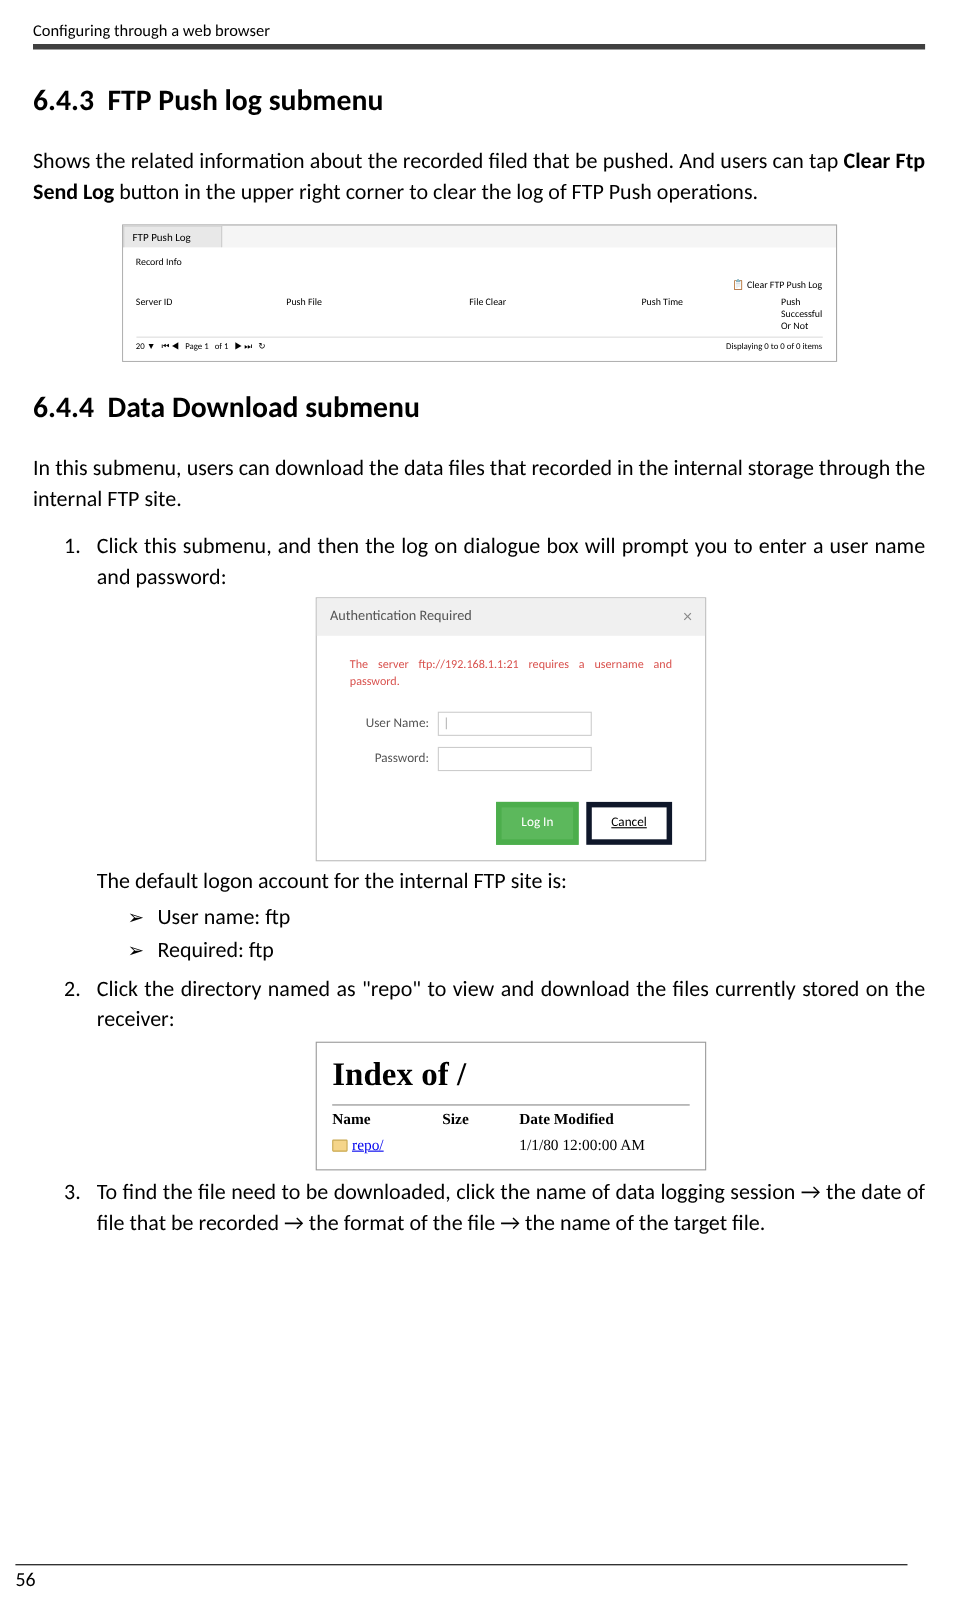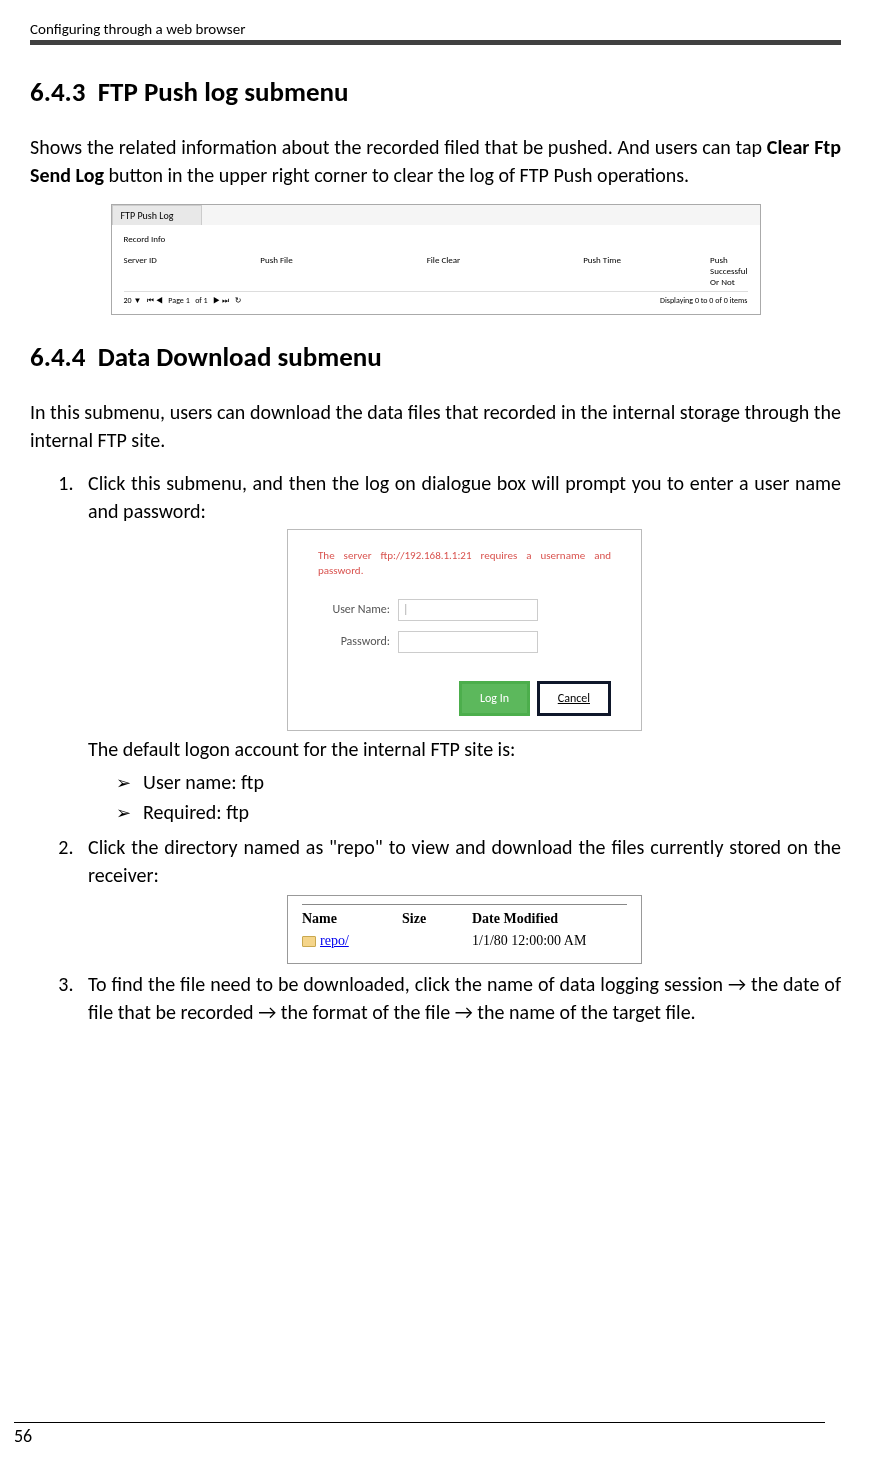--- a/index.html
+++ b/index.html
@@ -144,21 +144,21 @@
       align-items: center;
     }
     .ss2-buttons {
       text-align: right;
       margin-top: 28px;
     }
     .ss2-btn {
       display: inline-block;
       padding: 6px 18px;
       font-size: 12px;
-      border: 3px solid #0f172a;
+      border: 5px solid #0f172a;
       margin-left: 4px;
     }
     .ss2-btn-login {
       background: #5cb85c;
       color: #fff;
       border-color: #4cae4c;
     }
     .ss2-btn-cancel {
       background: #fff;
       color: #000000;
@@ -244,20 +244,21 @@
 </h2>
 
 <p class="body-text">
   <span>Shows the related information about the recorded filed that be pushed. And users can tap </span><span class="bold">Clear Ftp Send Log</span><span> button in the upper right corner to clear the log of FTP Push operations.</span>
 </p>
 
 <div class="screenshot1">
   <div class="ss1-tab">FTP Push Log</div>
   <div class="ss1-body">
     <div class="ss1-record">Record Info</div>
+    <div class="ss1-clear">📋 <span>Clear FTP Push Log</span></div>
     <div class="ss1-headers">
       <div class="ss1-col1">Server ID</div>
       <div class="ss1-col2">Push File</div>
       <div class="ss1-col3">File Clear</div>
       <div class="ss1-col4">Push Time</div>
       <div class="ss1-col5">Push Successful Or Not</div>
     </div>
     <div class="ss1-footer">
       <div class="ss1-pager">
         <span>20</span> ▼ &nbsp; ⏮ ◀ &nbsp; <span>Page</span> <span>1</span> &nbsp; <span>of 1</span> &nbsp; ▶ ⏭ &nbsp; ↻
@@ -270,20 +271,24 @@
 <h2>
   <span>6.4.4</span>&nbsp;&nbsp;<span>Data Download submenu</span>
 </h2>
 
 <p class="body-text">In this submenu, users can download the data files that recorded in the internal storage through the internal FTP site.</p>
 
 <ol>
   <li>
     <span>Click this submenu, and then the log on dialogue box will prompt you to enter a user name and password:</span>
     <div class="screenshot2">
+      <div class="ss2-title">
+        <span>Authentication Required</span>
+        <span class="ss2-close">×</span>
+      </div>
       <div class="ss2-body">
         <div class="ss2-msg">The server ftp://192.168.1.1:21 requires a username and password.</div>
         <div class="ss2-row">
           <div class="ss2-label">User Name:</div>
           <div class="ss2-input">|</div>
         </div>
         <div class="ss2-row">
           <div class="ss2-label">Password:</div>
           <div class="ss2-input"></div>
         </div>
@@ -295,20 +300,21 @@
     </div>
     <div>The default logon account for the internal FTP site is:</div>
     <div class="sub-list">
       <div class="sub-item">User name: ftp</div>
       <div class="sub-item">Required: ftp</div>
     </div>
   </li>
   <li>
     <span>Click the directory named as "repo" to view and download the files currently stored on the receiver:</span>
     <div class="screenshot3">
+      <div class="ss3-title">Index of /</div>
       <div class="ss3-headers">
         <div class="ss3-col1">Name</div>
         <div class="ss3-col2">Size</div>
         <div class="ss3-col3">Date Modified</div>
       </div>
       <div class="ss3-row">
         <div class="ss3-col1"><span class="ss3-folder"></span><span class="ss3-link">repo/</span></div>
         <div class="ss3-col2"></div>
         <div class="ss3-col3">1/1/80 12:00:00 AM</div>
       </div>

